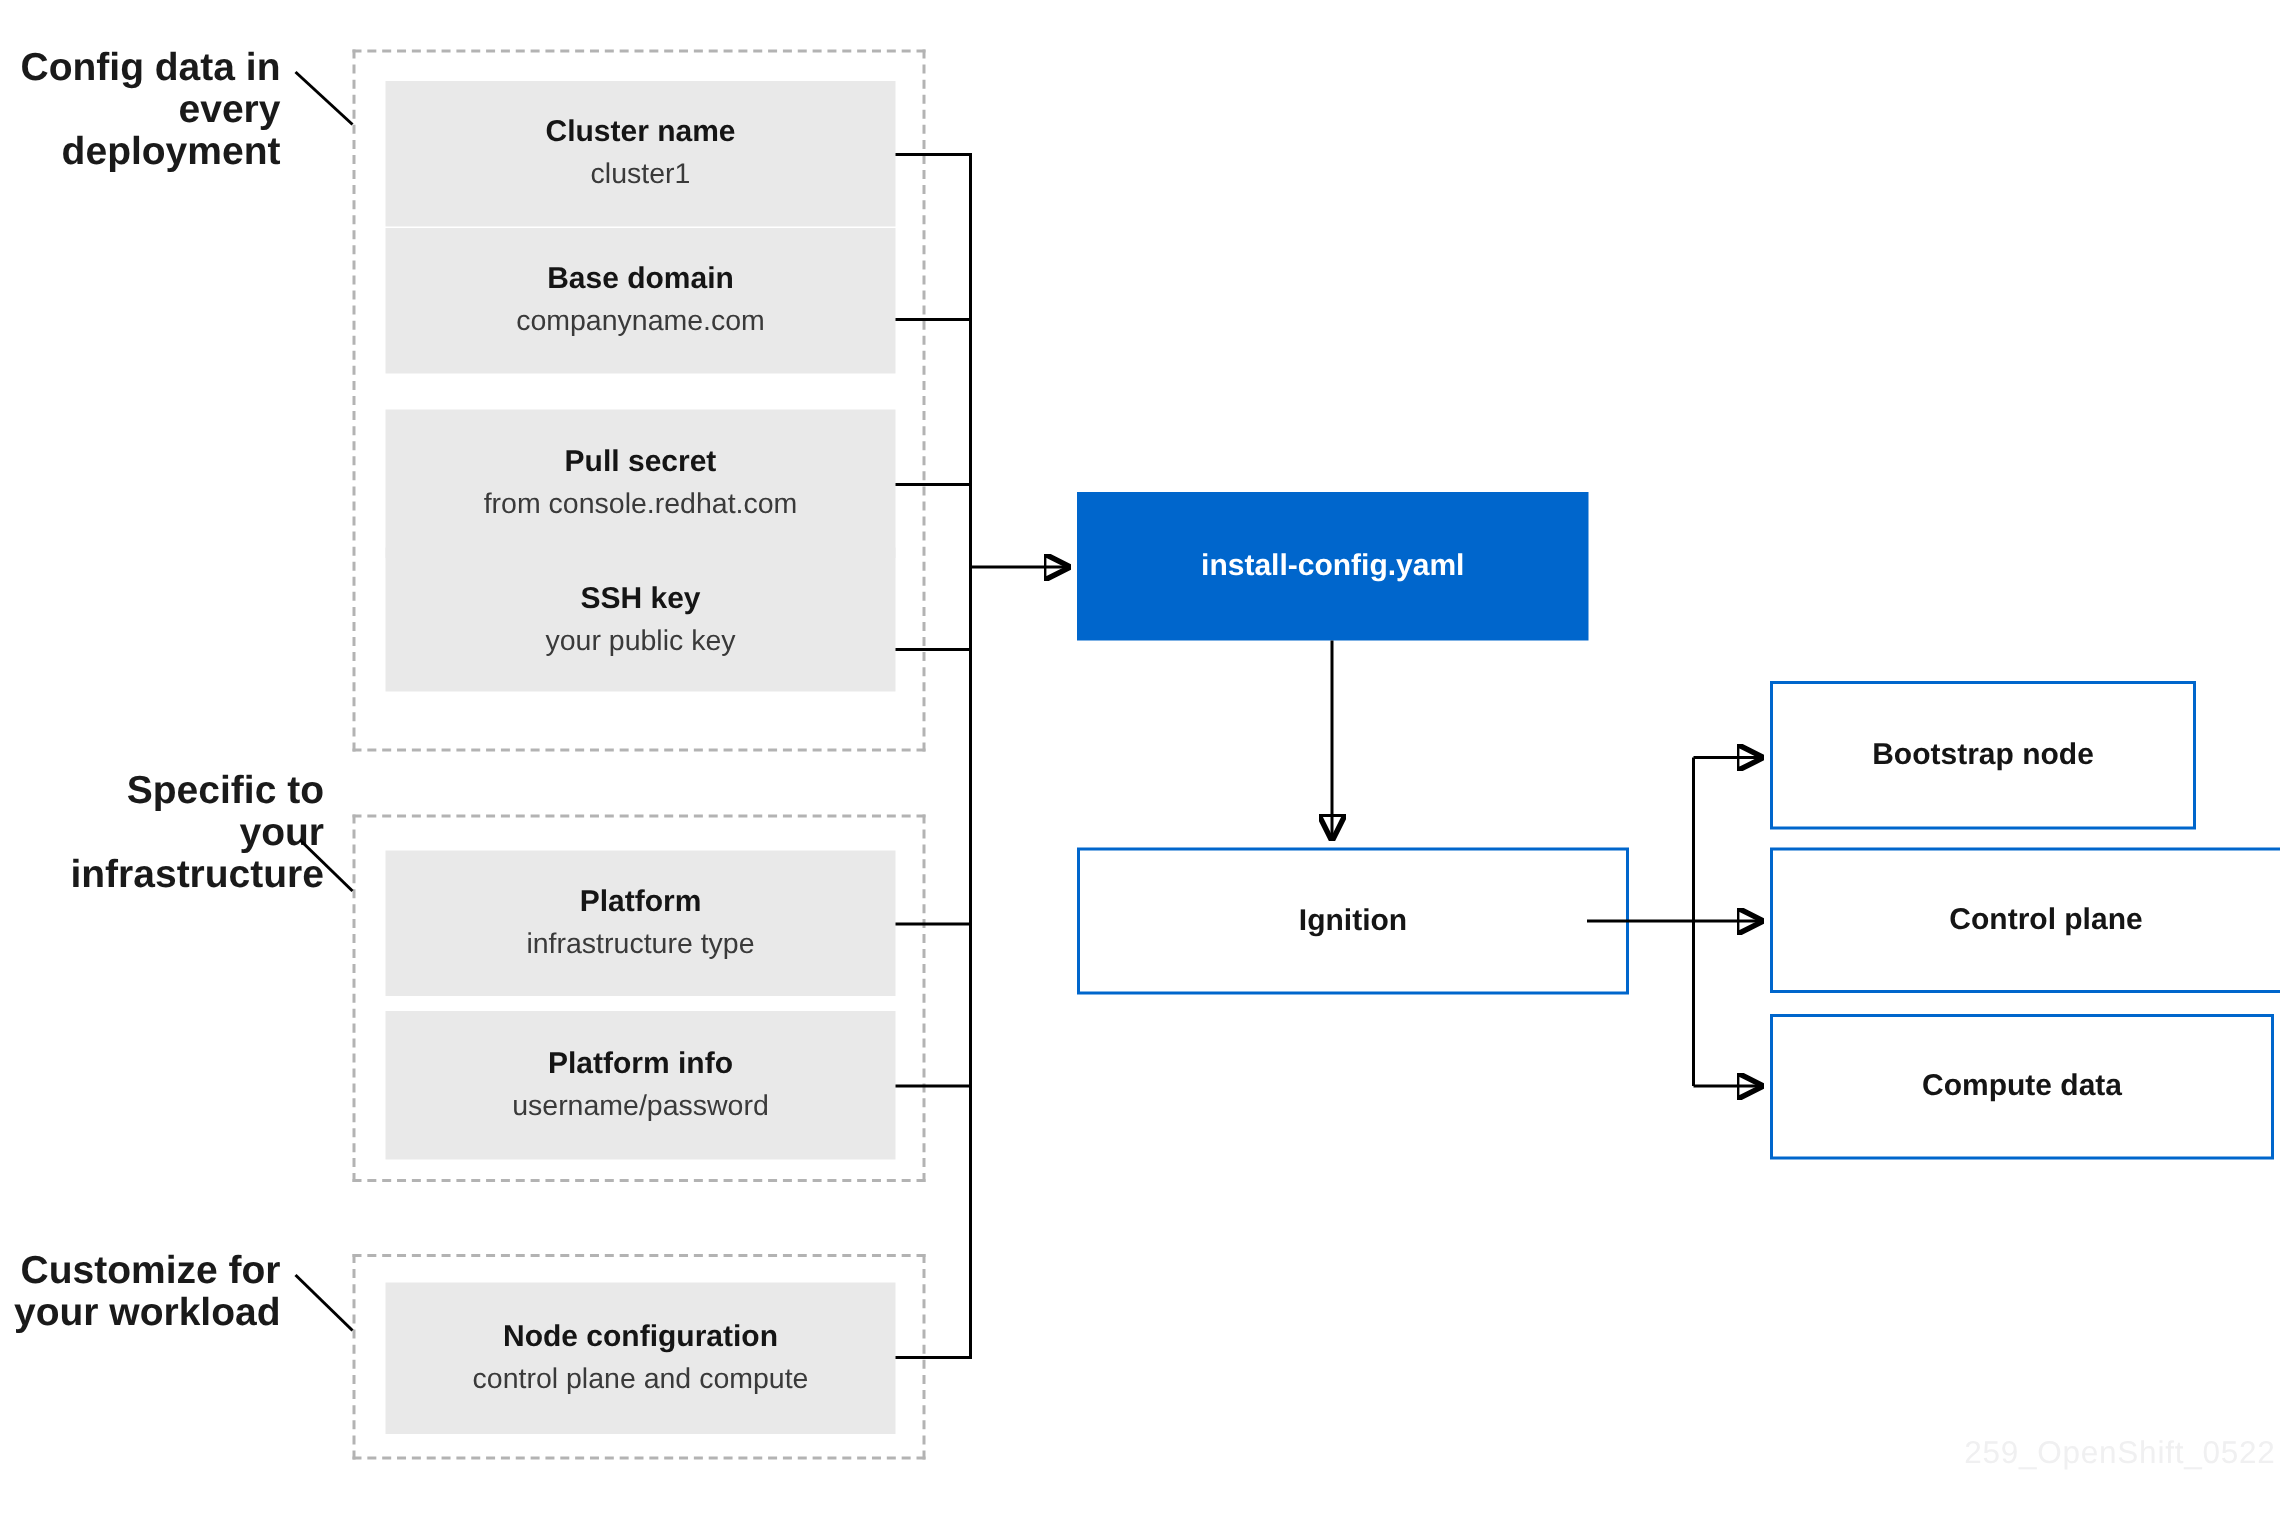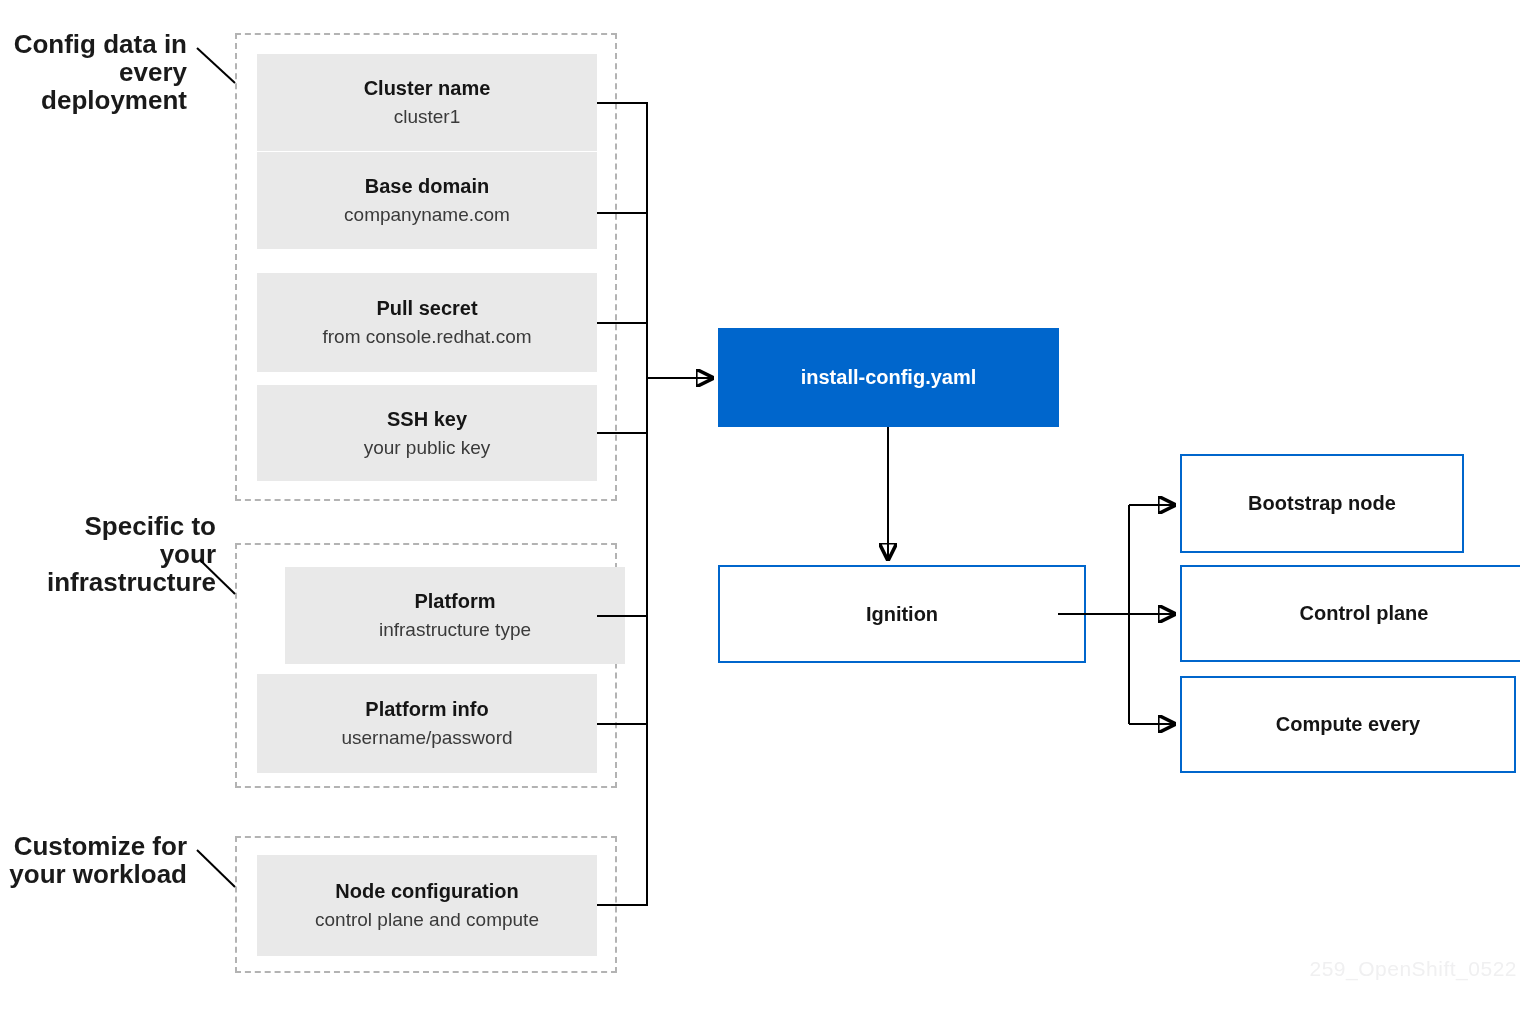--- a/index.html
+++ b/index.html
@@ -30,22 +30,22 @@
   .item{
     position:absolute;left:257px;width:340px;background:var(--box-fill-gray,#e9e9e9);
     display:flex;flex-direction:column;align-items:center;justify-content:center;
     gap:5px;box-sizing:border-box;text-align:center;
   }
   .item .title{font-size:20px;font-weight:700;color:#151515;line-height:24px;}
   .item .subtitle{font-size:19px;font-weight:400;color:#3a3a3a;line-height:24px;}
   .item-cluster{top:54px;height:97px;}
   .item-base{top:152px;height:97px;}
   .item-pull{top:273px;height:99px;}
-  .item-ssh{top:385px;height:96px;}
-  .item-platform{top:567px;height:97px;margin-left:28px;}
+  .item-ssh{top:365px;height:96px;}
+  .item-platform{top:567px;height:97px;}
   .item-platform-info{top:674px;height:99px;}
   .item-node-config{top:855px;height:101px;}
   
   .side-label{
     position:absolute;left:0;width:187px;text-align:right;
     font-size:26px;font-weight:700;color:#1a1a1a;line-height:28px;
   }
   .label-config{top:30px;}
   .label-infra{top:512px;margin-left:29px;}
   .label-workload{top:832px;}
@@ -130,21 +130,21 @@
   <div class="flow-box box-outline box-ignition">
     <span>Ignition</span>
   </div>
   <div class="flow-box box-outline box-bootstrap">
     <span>Bootstrap node</span>
   </div>
   <div class="flow-box box-outline box-control">
     <span>Control plane</span>
   </div>
   <div class="flow-box box-outline box-compute">
-    <span>Compute every</span>
+    <span>Compute data</span>
   </div>
 
   <div class="watermark">259_OpenShift_0522</div>
 
   <svg class="connectors" viewBox="0 0 1520 1012" xmlns="http://www.w3.org/2000/svg">
     <defs>
       <marker id="arrow" viewBox="0 0 10 10" refX="9" refY="5" markerWidth="9" markerHeight="9" orient="auto-start-reverse">
         <path class="arrowhead" d="M0,0 L10,5 L0,10 z" stroke="none"></path>
       </marker>
     </defs>

